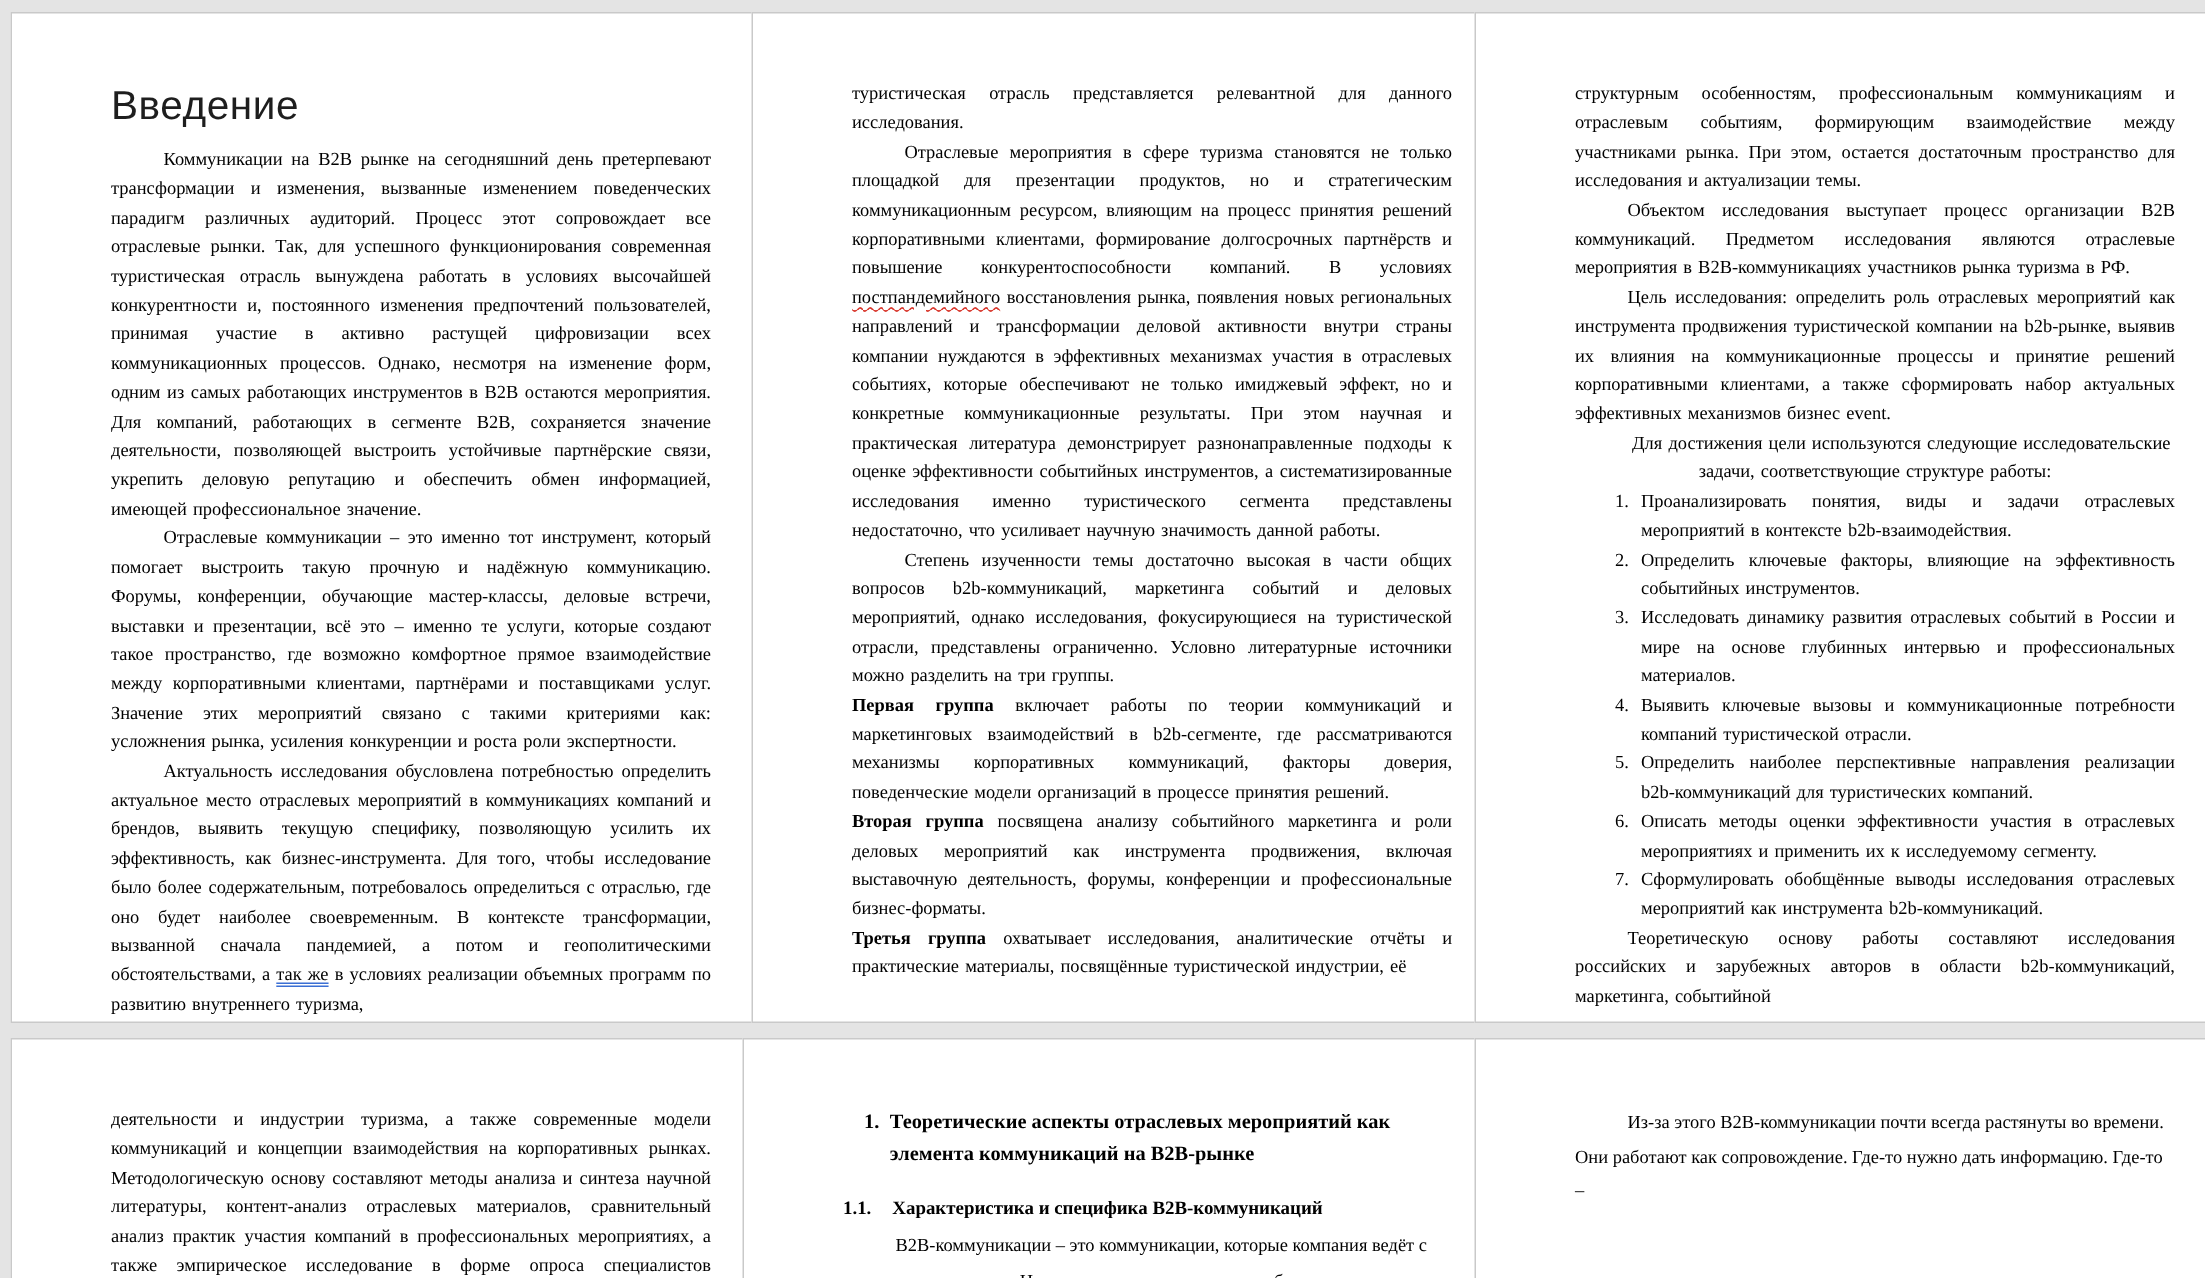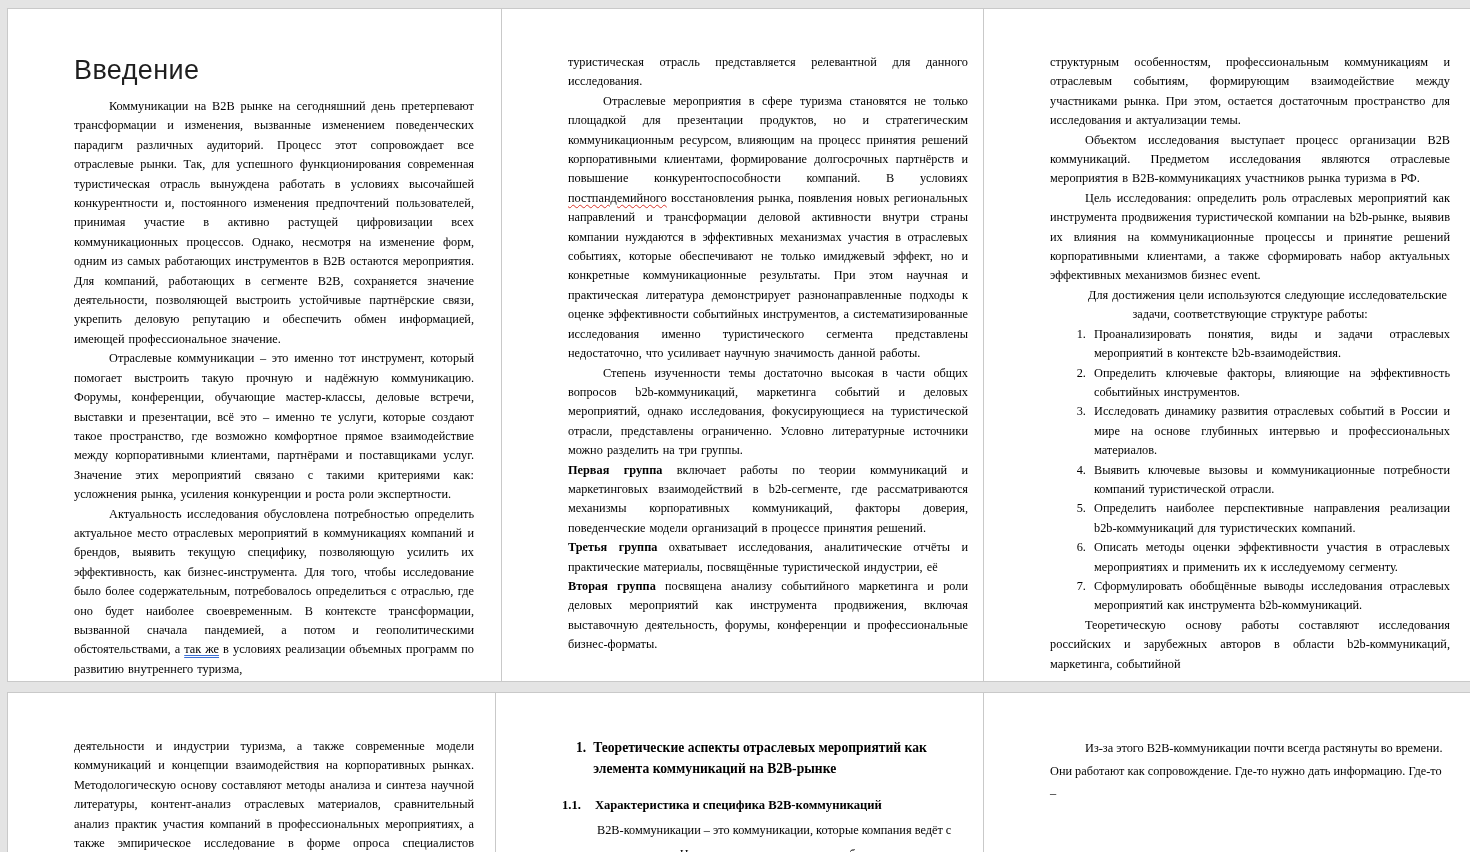--- a/index.html
+++ b/index.html
@@ -115,22 +115,22 @@
     <p class="para"><span>Актуальность исследования обусловлена потребностью определить актуальное место отраслевых мероприятий в коммуникациях компаний и брендов, выявить текущую специфику, позволяющую усилить их эффективность, как бизнес-инструмента. Для того, чтобы исследование было более содержательным, потребовалось определиться с отраслью, где оно будет наиболее своевременным. В контексте трансформации, вызванной сначала пандемией, а потом и геополитическими обстоятельствами, а </span><span class="grammar">так же</span><span> в условиях реализации объемных программ по развитию внутреннего туризма,</span></p>
   </div>
 </div>
 
 <div class="page page-2">
   <div class="page-body">
     <p class="para no-indent">туристическая отрасль представляется релевантной для данного исследования.</p>
     <p class="para"><span>Отраслевые мероприятия в сфере туризма становятся не только площадкой для презентации продуктов, но и стратегическим коммуникационным ресурсом, влияющим на процесс принятия решений корпоративными клиентами, формирование долгосрочных партнёрств и повышение конкурентоспособности компаний. В условиях </span><span class="spell">постпандемийного</span><span> восстановления рынка, появления новых региональных направлений и трансформации деловой активности внутри страны компании нуждаются в эффективных механизмах участия в отраслевых событиях, которые обеспечивают не только имиджевый эффект, но и конкретные коммуникационные результаты. При этом научная и практическая литература демонстрирует разнонаправленные подходы к оценке эффективности событийных инструментов, а систематизированные исследования именно туристического сегмента представлены недостаточно, что усиливает научную значимость данной работы.</span></p>
     <p class="para">Степень изученности темы достаточно высокая в части общих вопросов b2b-коммуникаций, маркетинга событий и деловых мероприятий, однако исследования, фокусирующиеся на туристической отрасли, представлены ограниченно. Условно литературные источники можно разделить на три группы.</p>
     <p class="para no-indent lead-bold"><b>Первая группа</b><span> включает работы по теории коммуникаций и маркетинговых взаимодействий в b2b-сегменте, где рассматриваются механизмы корпоративных коммуникаций, факторы доверия, поведенческие модели организаций в процессе принятия решений.</span></p>
+    <p class="para no-indent lead-bold"><b>Вторая группа</b><span> посвящена анализу событийного маркетинга и роли деловых мероприятий как инструмента продвижения, включая выставочную деятельность, форумы, конференции и профессиональные бизнес-форматы.</span></p>
     <p class="para no-indent lead-bold"><b>Третья группа</b><span> охватывает исследования, аналитические отчёты и практические материалы, посвящённые туристической индустрии, её</span></p>
-    <p class="para no-indent lead-bold"><b>Вторая группа</b><span> посвящена анализу событийного маркетинга и роли деловых мероприятий как инструмента продвижения, включая выставочную деятельность, форумы, конференции и профессиональные бизнес-форматы.</span></p>
   </div>
 </div>
 
 <div class="page page-3">
   <div class="page-body">
     <p class="para no-indent">структурным особенностям, профессиональным коммуникациям и отраслевым событиям, формирующим взаимодействие между участниками рынка. При этом, остается достаточным пространство для исследования и актуализации темы.</p>
     <p class="para">Объектом исследования выступает процесс организации В2В коммуникаций. Предметом исследования являются отраслевые мероприятия в В2В-коммуникациях участников рынка туризма в РФ.</p>
     <p class="para">Цель исследования: определить роль отраслевых мероприятий как инструмента продвижения туристической компании на b2b-рынке, выявив их влияния на коммуникационные процессы и принятие решений корпоративными клиентами, а также сформировать набор актуальных эффективных механизмов бизнес event.</p>
     <p class="para align-left">Для достижения цели используются следующие исследовательские задачи, соответствующие структуре работы:</p>
     <ol class="task-list">

